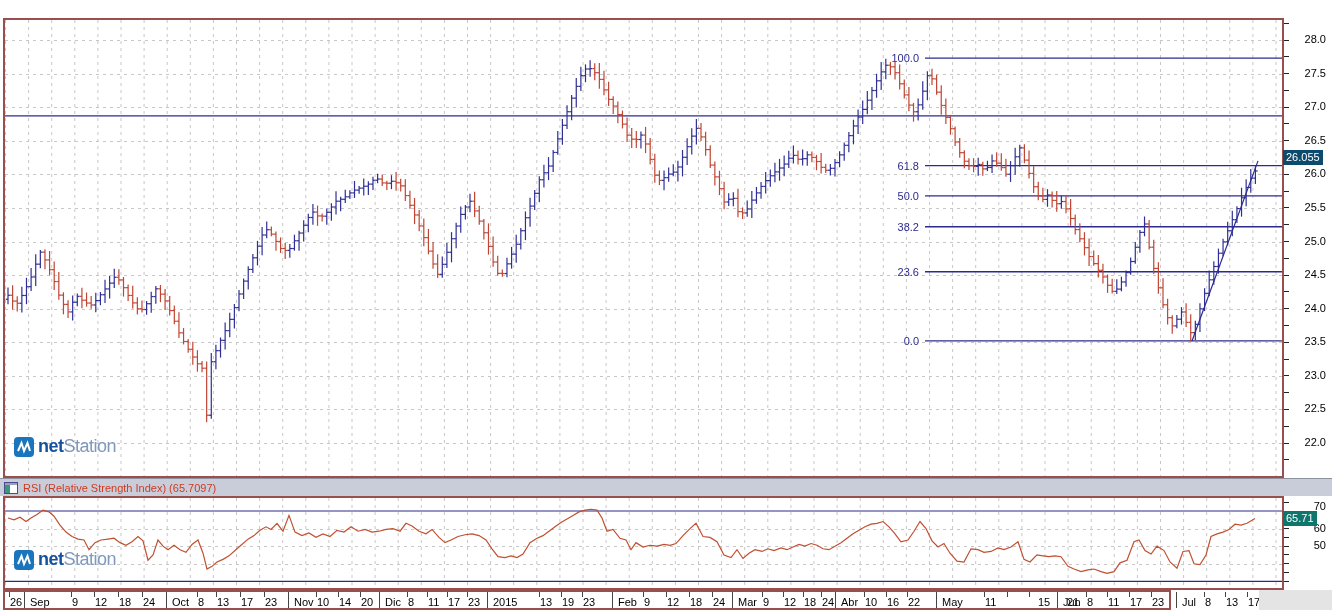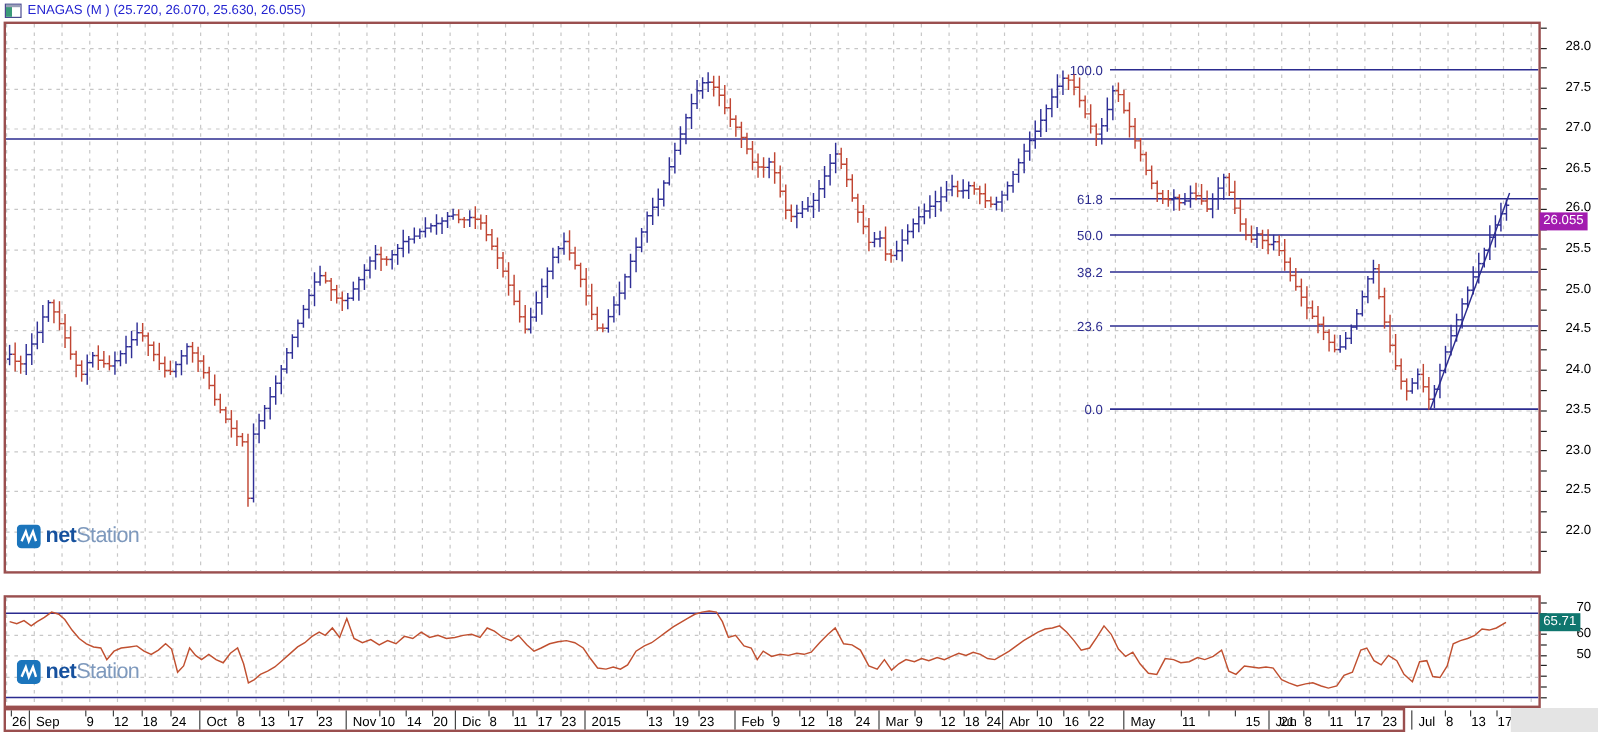--- a/index.html
+++ b/index.html
@@ -26,24 +26,20 @@
   .logo{position:absolute;display:flex;align-items:center;gap:4px;font-size:18px;letter-spacing:-.5px;}
   .logo .ns-bold{color:#16519e;font-weight:bold;}
   .logo .ns-light{color:#7e99bd;font-weight:normal;}
   #corner-fill{position:absolute;left:1259px;top:590px;width:73px;height:20px;background:#e4e4e4;}
 </style>
 </head>
 <body>
 
 <div id="screen">
 
-  <div class="titlebar main">
-    <span class="pane-icon"></span>
-    <span style="color:#2424d0;">ENAGAS (M ) (25.720, 26.070, 25.630, 26.055)</span>
-  </div>
 
   <div class="frame" id="main-frame">
     <svg id="main-svg" width="1277" height="456">
         <g>
           <line x1="0.5" y1="0" x2="0.5" y2="456" stroke="#c7c7c7" stroke-width="1" stroke-dasharray="3,4"></line>
           <line x1="23.6" y1="0" x2="23.6" y2="456" stroke="#c7c7c7" stroke-width="1" stroke-dasharray="3,4"></line>
           <line x1="46.7" y1="0" x2="46.7" y2="456" stroke="#c7c7c7" stroke-width="1" stroke-dasharray="3,4"></line>
           <line x1="69.80000000000001" y1="0" x2="69.80000000000001" y2="456" stroke="#c7c7c7" stroke-width="1" stroke-dasharray="3,4"></line>
           <line x1="92.9" y1="0" x2="92.9" y2="456" stroke="#c7c7c7" stroke-width="1" stroke-dasharray="3,4"></line>
           <line x1="116" y1="0" x2="116" y2="456" stroke="#c7c7c7" stroke-width="1" stroke-dasharray="3,4"></line>
@@ -1530,22 +1526,26 @@
       <div class="axis-tick" style="top: 324.973px;"></div>
       <div class="axis-tick" style="top: 341.765px;"></div>
       <div class="axis-tick" style="top: 358.558px;"></div>
       <div class="axis-tick" style="top: 375.35px;"></div>
       <div class="axis-tick" style="top: 392.142px;"></div>
       <div class="axis-tick" style="top: 408.935px;"></div>
       <div class="axis-tick" style="top: 425.728px;"></div>
       <div class="axis-tick" style="top: 442.52px;"></div>
       <div class="axis-tick" style="top: 459.312px;"></div>
     </div>
-  <div class="badge" id="price-badge" style="background: #a21caf; top: 177px; text-align: right;">26.055</div>
+  <div class="badge" id="price-badge" style="background: #0c4a6e; top: 150px; text-align: right;">26.055</div>
 
+  <div class="titlebar rsi">
+    <span class="pane-icon"></span>
+    <span style="color:#cf3a22;">RSI (Relative Strength Index) (65.7097)</span>
+  </div>
 
   <div class="frame" id="rsi-frame">
     <svg id="rsi-svg" width="1277" height="90">
         <g>
           <line x1="0.5" y1="0" x2="0.5" y2="90" stroke="#c7c7c7" stroke-width="1" stroke-dasharray="3,4"></line>
           <line x1="23.6" y1="0" x2="23.6" y2="90" stroke="#c7c7c7" stroke-width="1" stroke-dasharray="3,4"></line>
           <line x1="46.7" y1="0" x2="46.7" y2="90" stroke="#c7c7c7" stroke-width="1" stroke-dasharray="3,4"></line>
           <line x1="69.80000000000001" y1="0" x2="69.80000000000001" y2="90" stroke="#c7c7c7" stroke-width="1" stroke-dasharray="3,4"></line>
           <line x1="92.9" y1="0" x2="92.9" y2="90" stroke="#c7c7c7" stroke-width="1" stroke-dasharray="3,4"></line>
           <line x1="116" y1="0" x2="116" y2="90" stroke="#c7c7c7" stroke-width="1" stroke-dasharray="3,4"></line>

